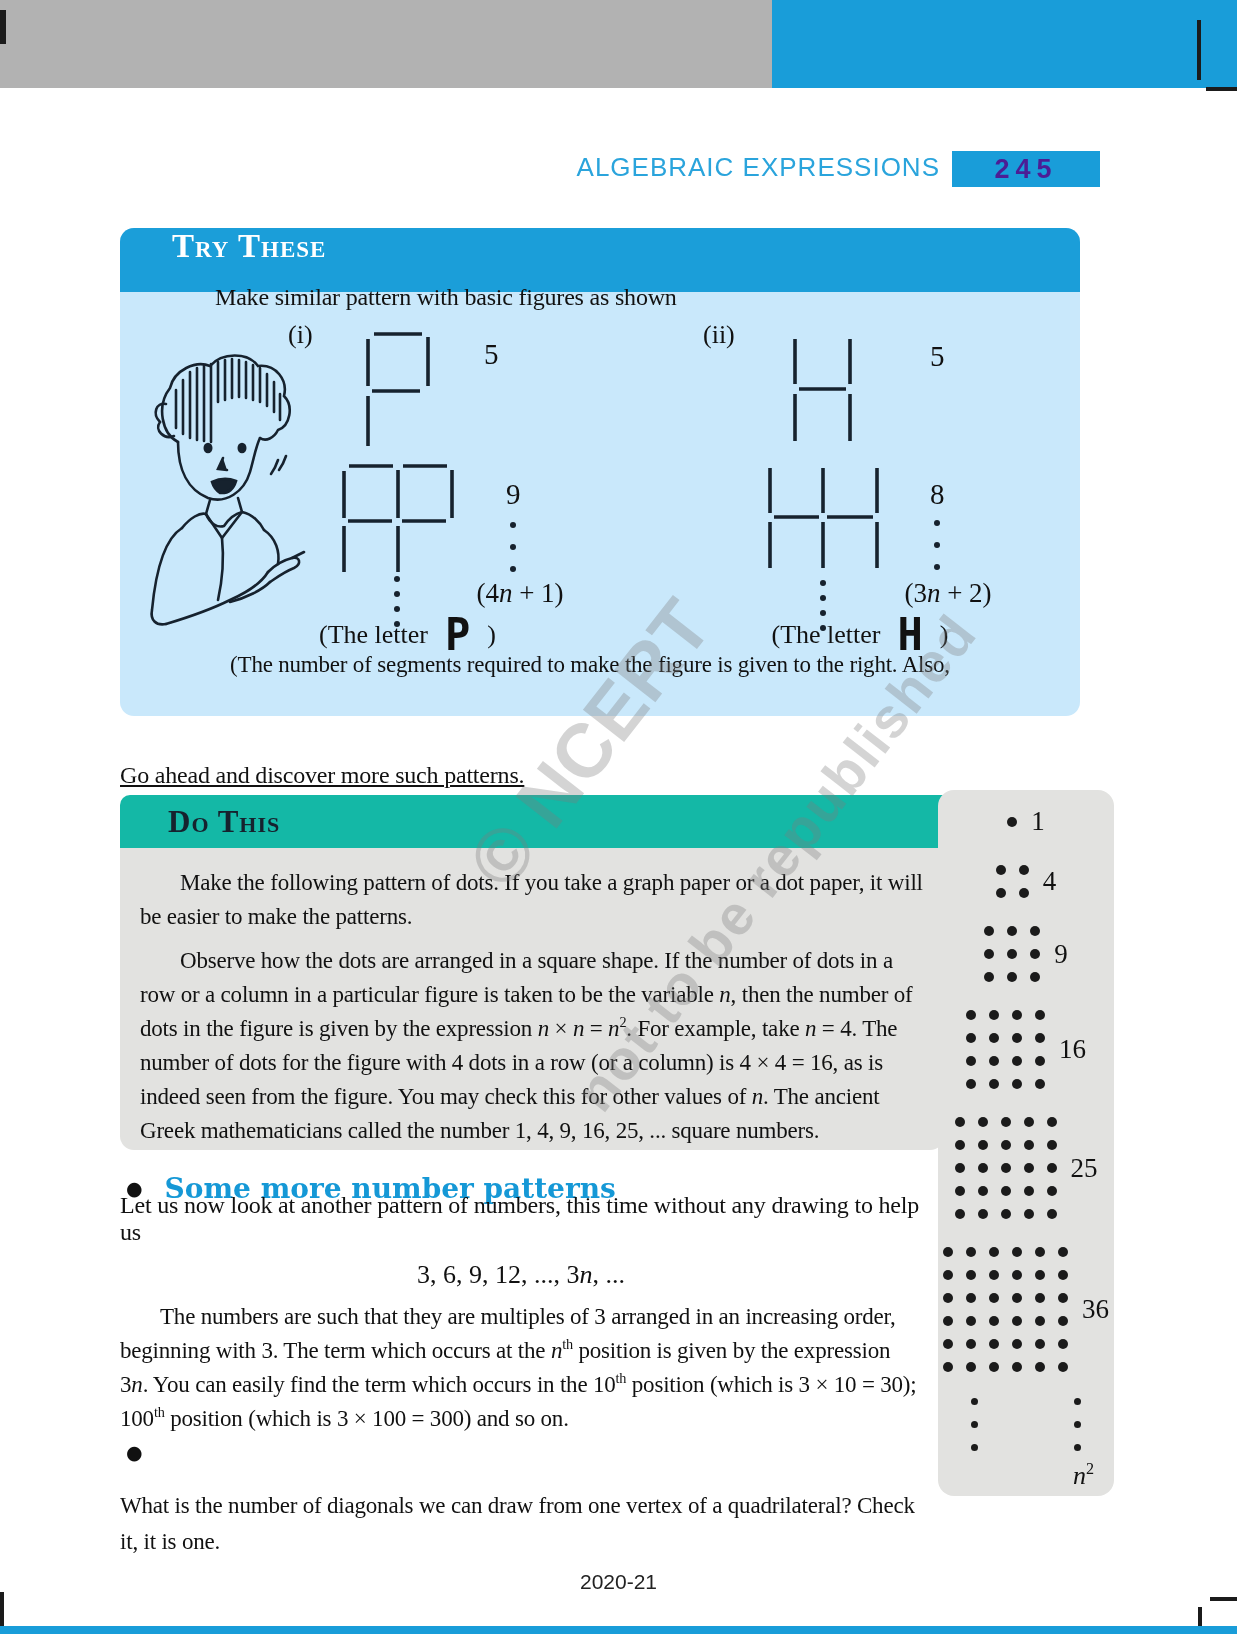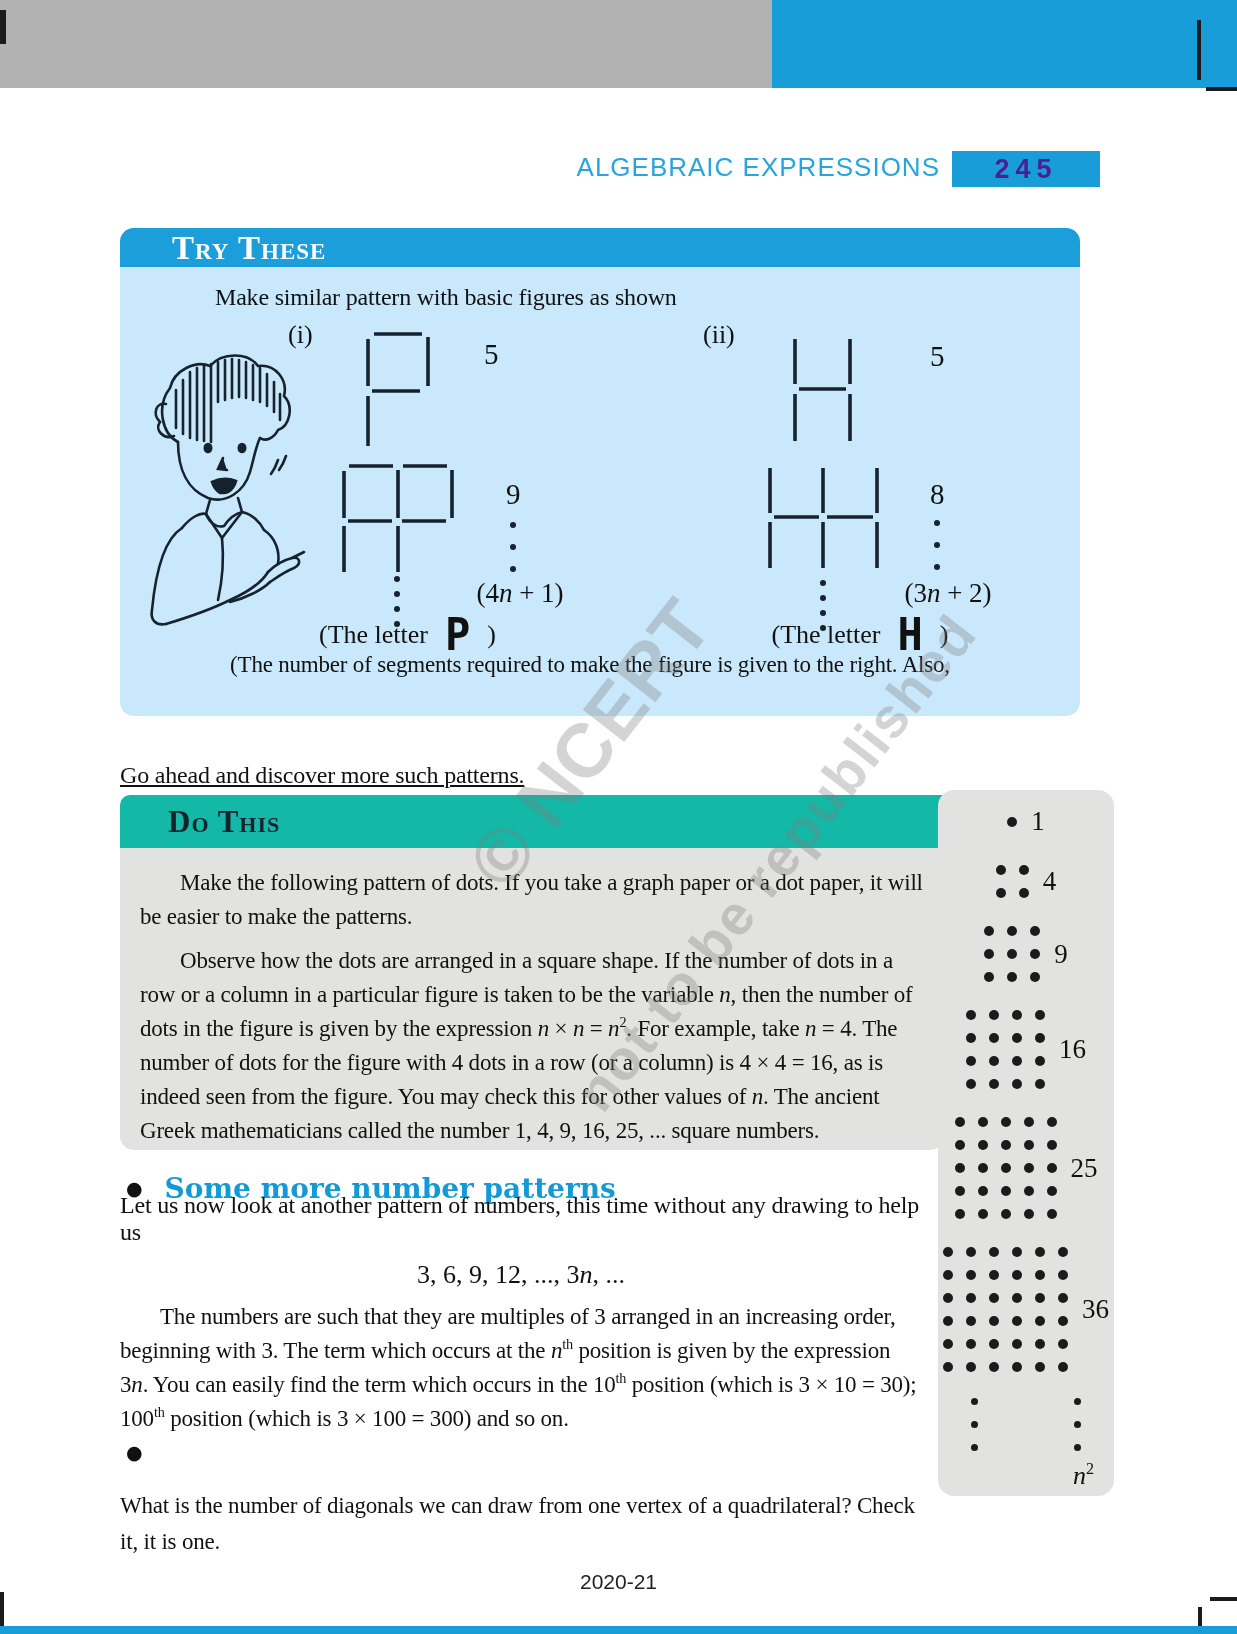--- a/index.html
+++ b/index.html
@@ -17,22 +17,22 @@
   .runhead{top:152px;left:420px;width:520px;text-align:right;
            font-family:"Liberation Sans",sans-serif;font-size:26px;letter-spacing:1px;
            color:#2aa4dc;}
   .pagenum-box{top:151px;left:952px;width:148px;height:36px;background:#199dd9;
                display:flex;align-items:center;justify-content:center;}
   .pagenum{font-family:"Liberation Sans",sans-serif;font-weight:bold;font-size:27px;
            color:#4c1d95;letter-spacing:6px;}
 
   
   .try-box{left:120px;top:228px;width:960px;height:488px;background:#c9e8fb;border-radius:14px;}
-  .try-head{left:120px;top:228px;width:960px;height:39px;background:#1b9ed9;
-            border-radius:14px 14px 0 0;display:flex;align-items:flex-end;}
+  .try-head{left:120px;top:228px;width:960px;height:64px;background:#1b9ed9;
+            border-radius:14px 14px 0 0;display:flex;align-items:flex-start;}
   .box-title{font-variant:small-caps;font-weight:bold;font-size:33px;letter-spacing:1px;}
   .try-head .box-title{color:#ffffff;padding-left:52px;}
   .serif-line{font-size:24px;letter-spacing:-0.2px;}
   .fig-num{font-size:29px;}
   .fig-expr{font-size:27px;text-align:center;}
   .fig-index{font-size:26px;}
   .caption{display:flex;align-items:center;justify-content:center;font-size:26px;gap:15px;}
   .block-letter{font-family:"DejaVu Sans Mono",monospace;font-weight:bold;font-size:42px;
                 line-height:1;margin:0 2px;transform:scaleY(1.05);}
   svg.figure line{stroke:#16222e;stroke-width:3.6;stroke-linecap:butt;}

